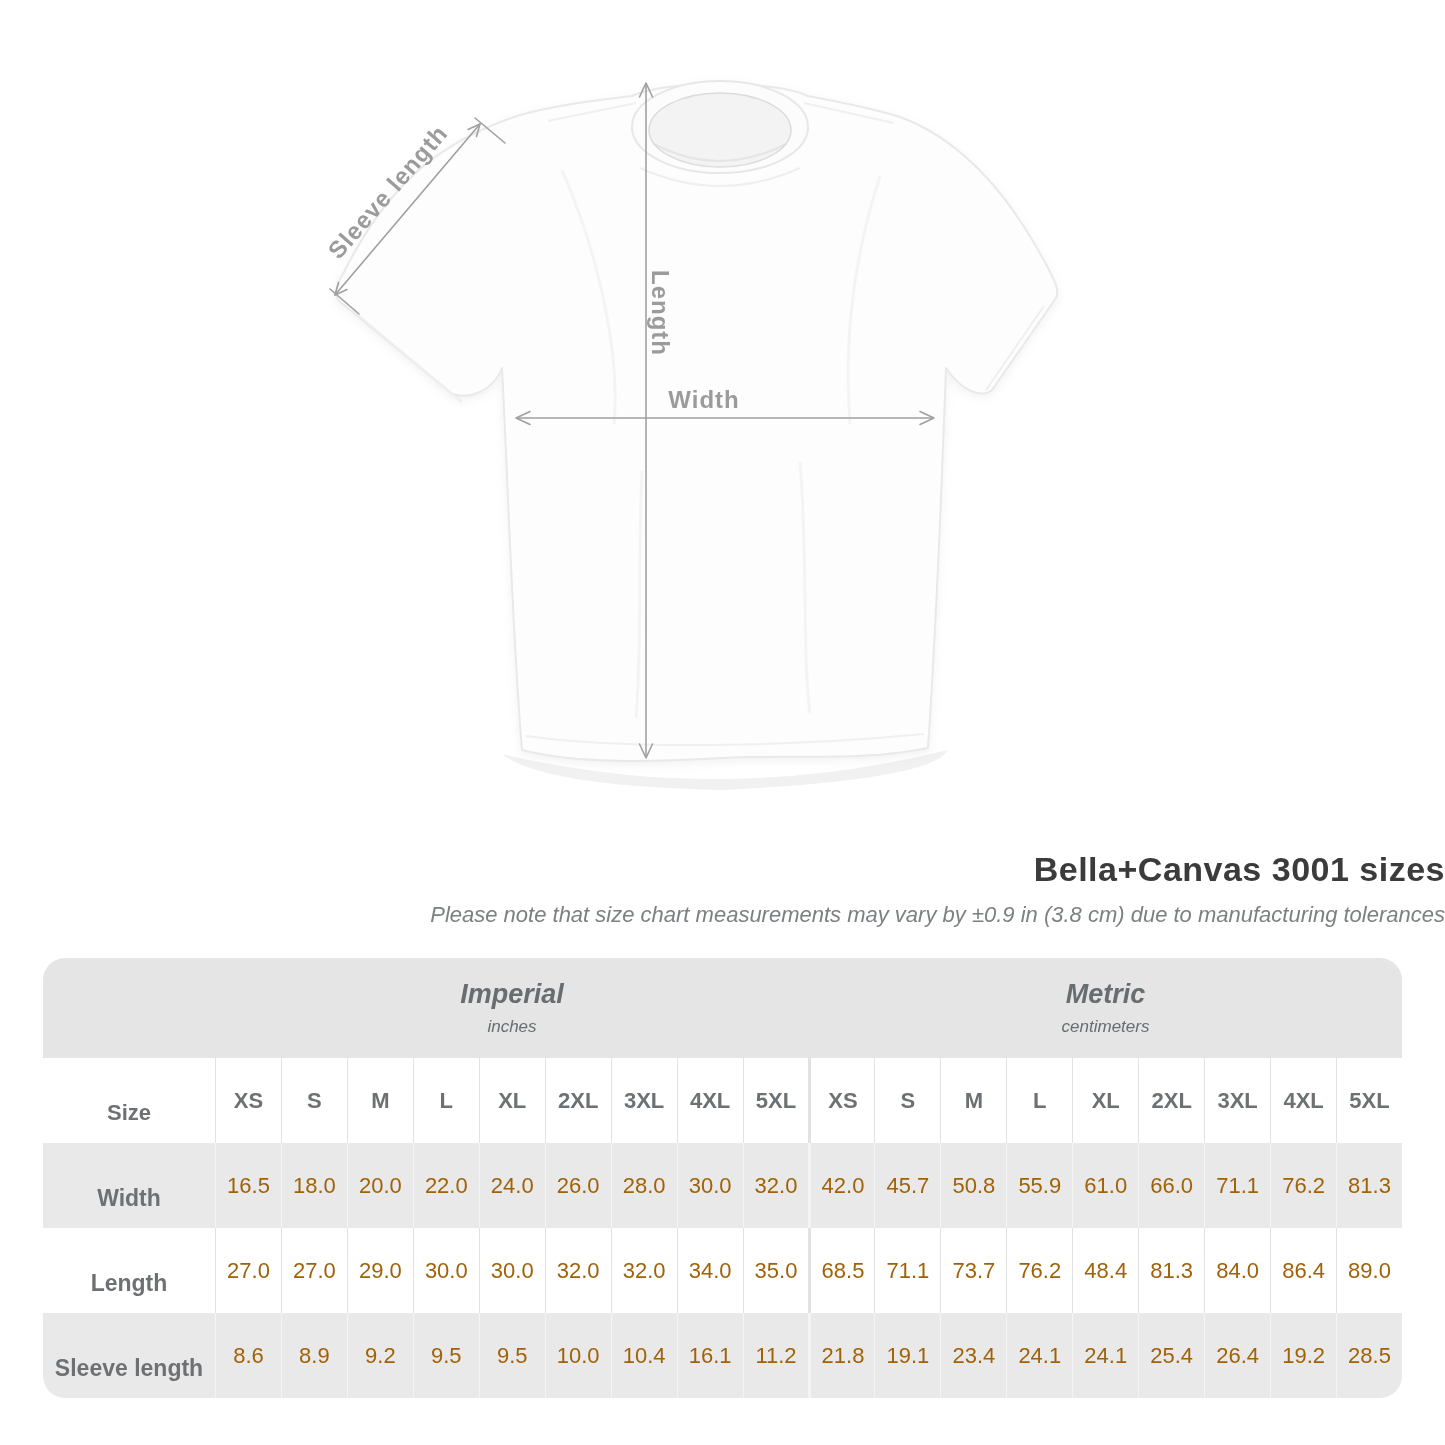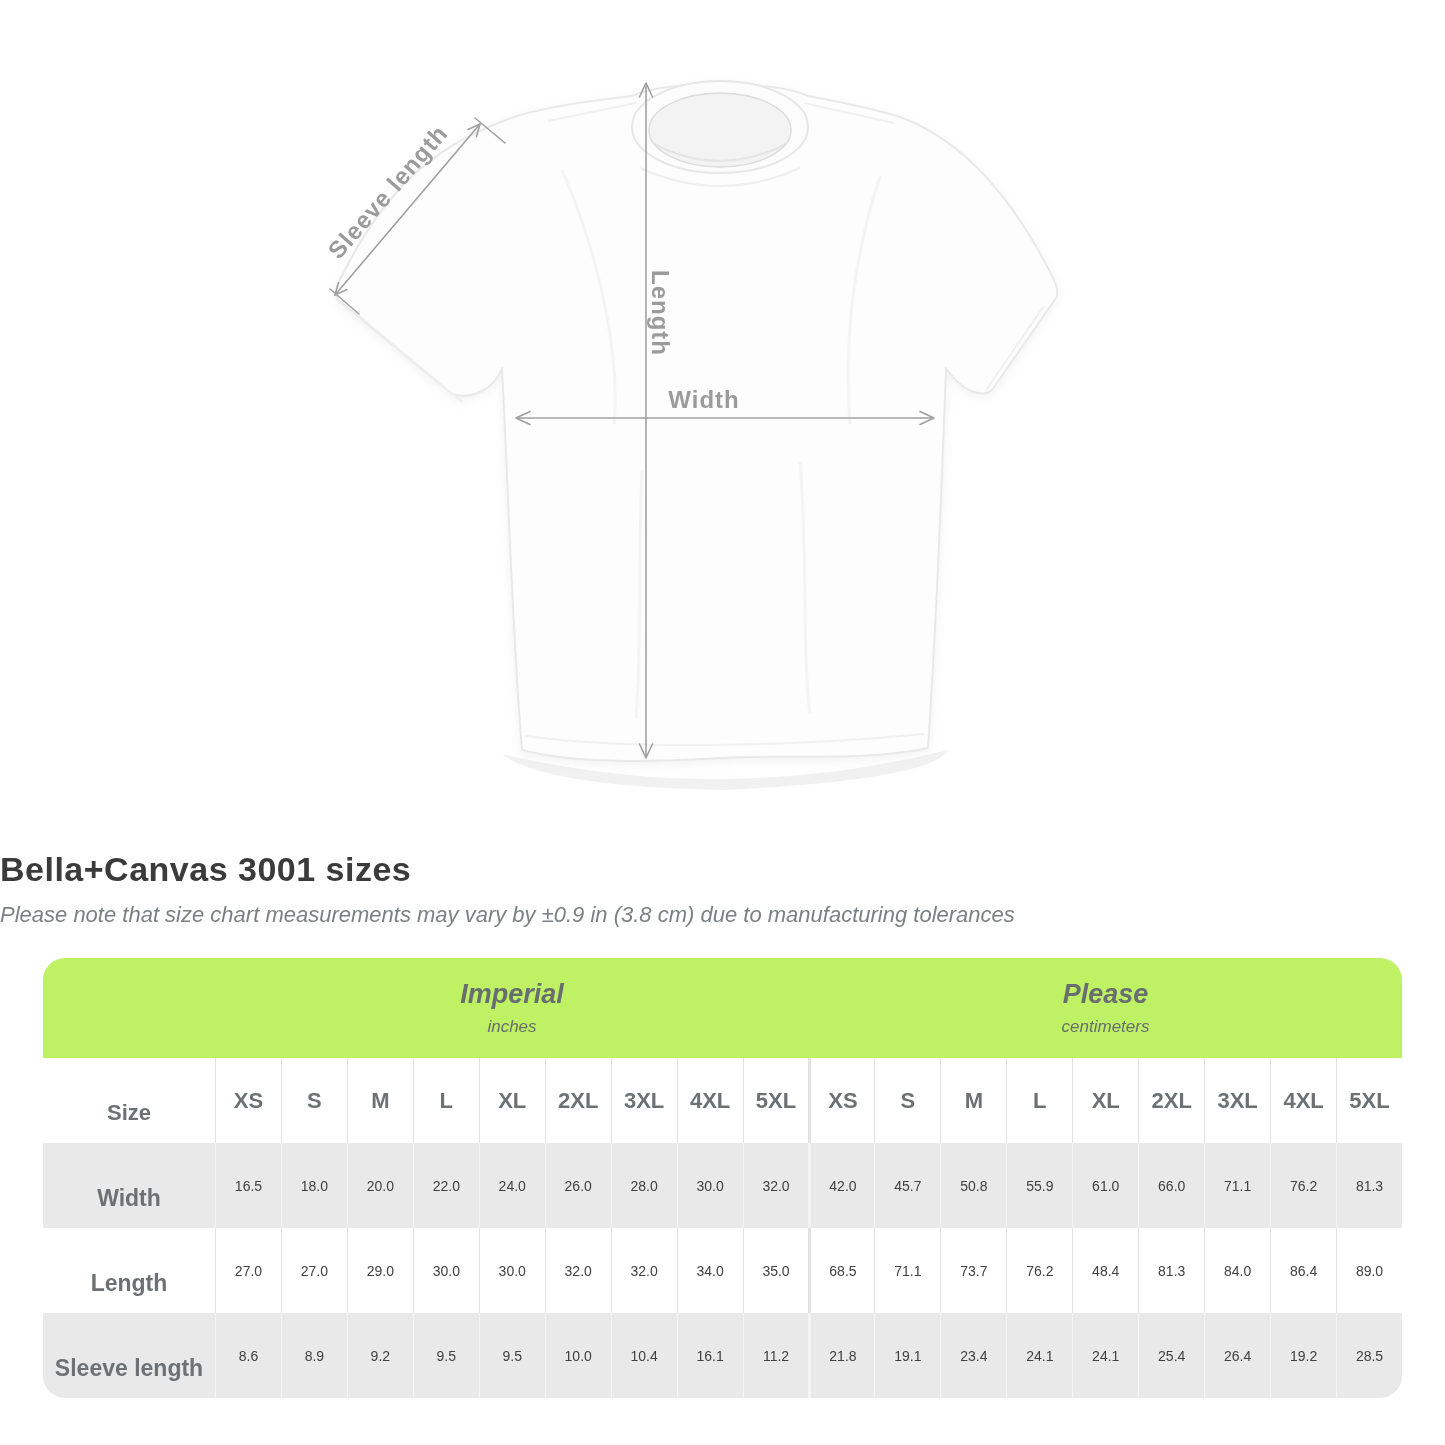--- a/index.html
+++ b/index.html
@@ -10,43 +10,43 @@
   
   .diagram { position: absolute; left: 0; top: 0; width: 1445px; height: 845px; }
   .diagram svg { position: absolute; left: 0; top: 0; }
   .dim-label { position: absolute; font-weight: bold; font-size: 24px; color: #9b9b9b;
     letter-spacing: 1px; white-space: nowrap; transform-origin: center; }
   .dim-label.sleeve { left: 388px; top: 192px; transform: translate(-50%,-50%) rotate(-49deg); }
   .dim-label.length { left: 660px; top: 313px; transform: translate(-50%,-50%) rotate(90deg); }
   .dim-label.width  { left: 704px; top: 400px; transform: translate(-50%,-50%); }
 
   
-  .heading { position: absolute; top: 850px; left: 0; width: 1445px; text-align: left; }
+  .heading { position: absolute; top: 850px; left: 0; width: 1445px; text-align: right; }
   .page-title { margin: 0; font-size: 34px; font-weight: bold; color: #3b3b3b; letter-spacing: .5px; }
   .page-subtitle { margin: 13px 0 0 0; font-size: 22px; font-style: italic; color: #7c8083; }
 
   
   .sizetable { position: absolute; left: 43px; top: 958px; width: 1359px; height: 440px;
     border-radius: 22px; overflow: hidden; }
   .unit-band { height: 100px; display: grid; grid-template-columns: 172px 594px 1fr;
-    background: #bef264; }
+    background: #e5e5e5; }
   .unit-group { display: flex; flex-direction: column; align-items: center; justify-content: center; }
   .unit-label { font-size: 27px; font-weight: bold; font-style: italic; color: #686d70; }
   .unit-sub { font-size: 17px; font-style: italic; color: #686d70; margin-top: 7px; }
 
   .trow { display: grid; grid-template-columns: 172px repeat(18, 1fr); height: 85px; }
   .trow.white { background: #ffffff; --sep: #e2e2e2; }
   .trow.gray  { background: #e9e9e9; --sep: #f4f4f4; }
   .cell { display: flex; align-items: center; justify-content: center;
     border-left: 1px solid var(--sep); }
   .cell:first-child { border-left: none; margin-top: 25px; }
   .cell.metric-start { border-left-width: 3px; }
   .size-head { font-size: 22px; font-weight: bold; color: #6e7174; }
   .row-label { font-size: 23px; font-weight: bold; color: #6e7174; }
-  .val { font-size: 14px; color: #404040; }
+  .val { font-size: 22px; color: #a16207; }
 </style>
 </head>
 <body>
 
 <div class="diagram">
   <svg width="1445" height="845" viewBox="0 0 1445 845">
 
     <path d="M 502 754 Q 722 806 948 750 Q 932 780 722 790 Q 542 786 502 754 Z" fill="#f1f1f1"></path>
 
     <g style="filter: drop-shadow(0 3px 5px rgba(0,0,0,0.05));">
@@ -119,21 +119,21 @@
 
 <div class="sizetable">
 
   <div class="unit-band">
     <div class="cell"></div>
     <div class="unit-group">
       <div class="unit-label">Imperial</div>
       <div class="unit-sub">inches</div>
     </div>
     <div class="unit-group">
-      <div class="unit-label">Please</div>
+      <div class="unit-label">Metric</div>
       <div class="unit-sub">centimeters</div>
     </div>
   </div>
 
   <div class="trow white">
     <div class="cell size-head">Size</div>
     <div class="cell size-head">XS</div>
     <div class="cell size-head">S</div>
     <div class="cell size-head">M</div>
     <div class="cell size-head">L</div>

